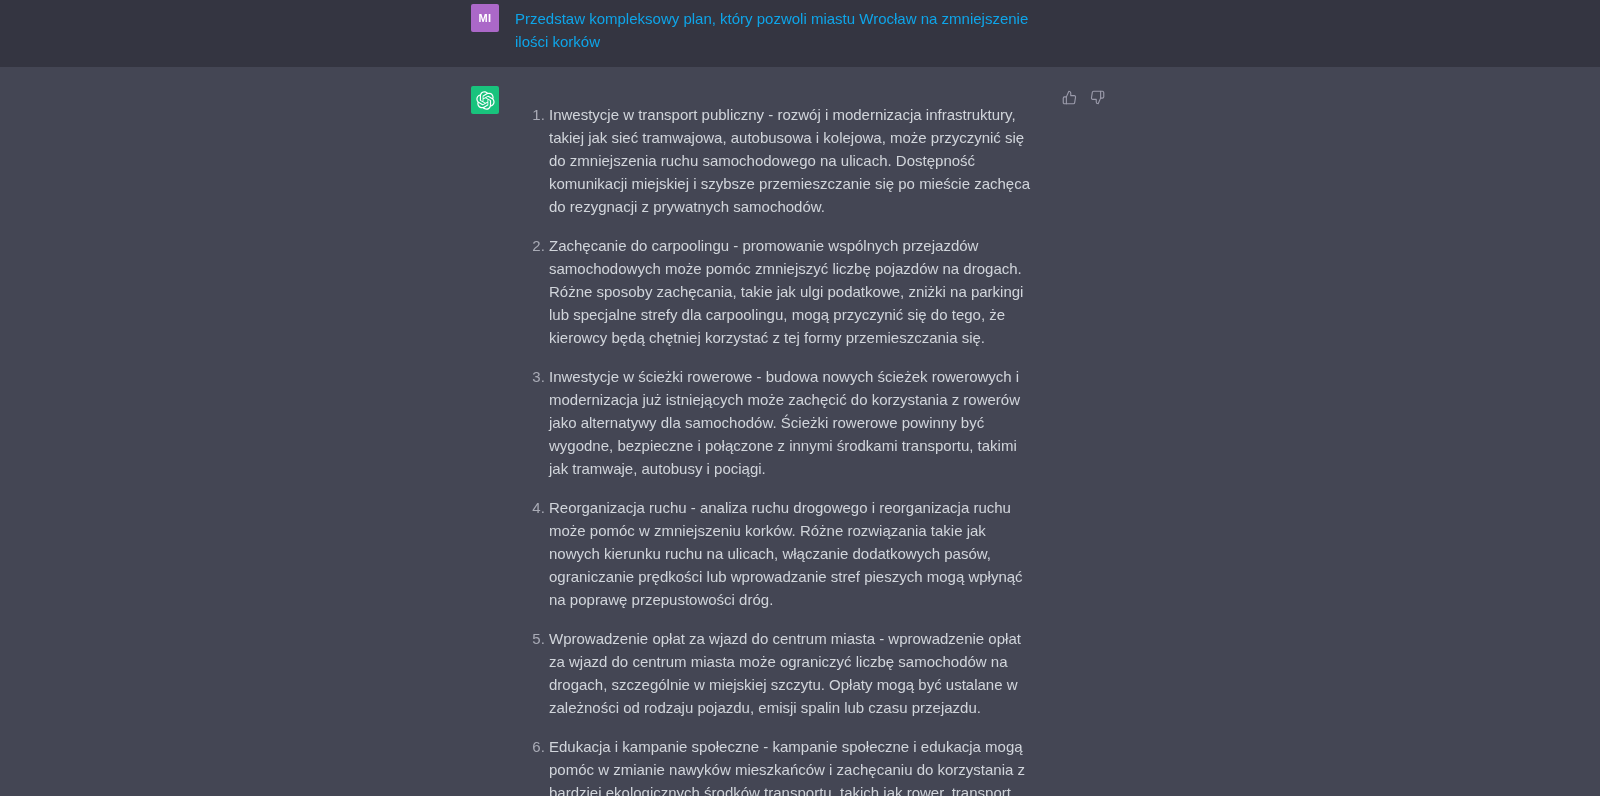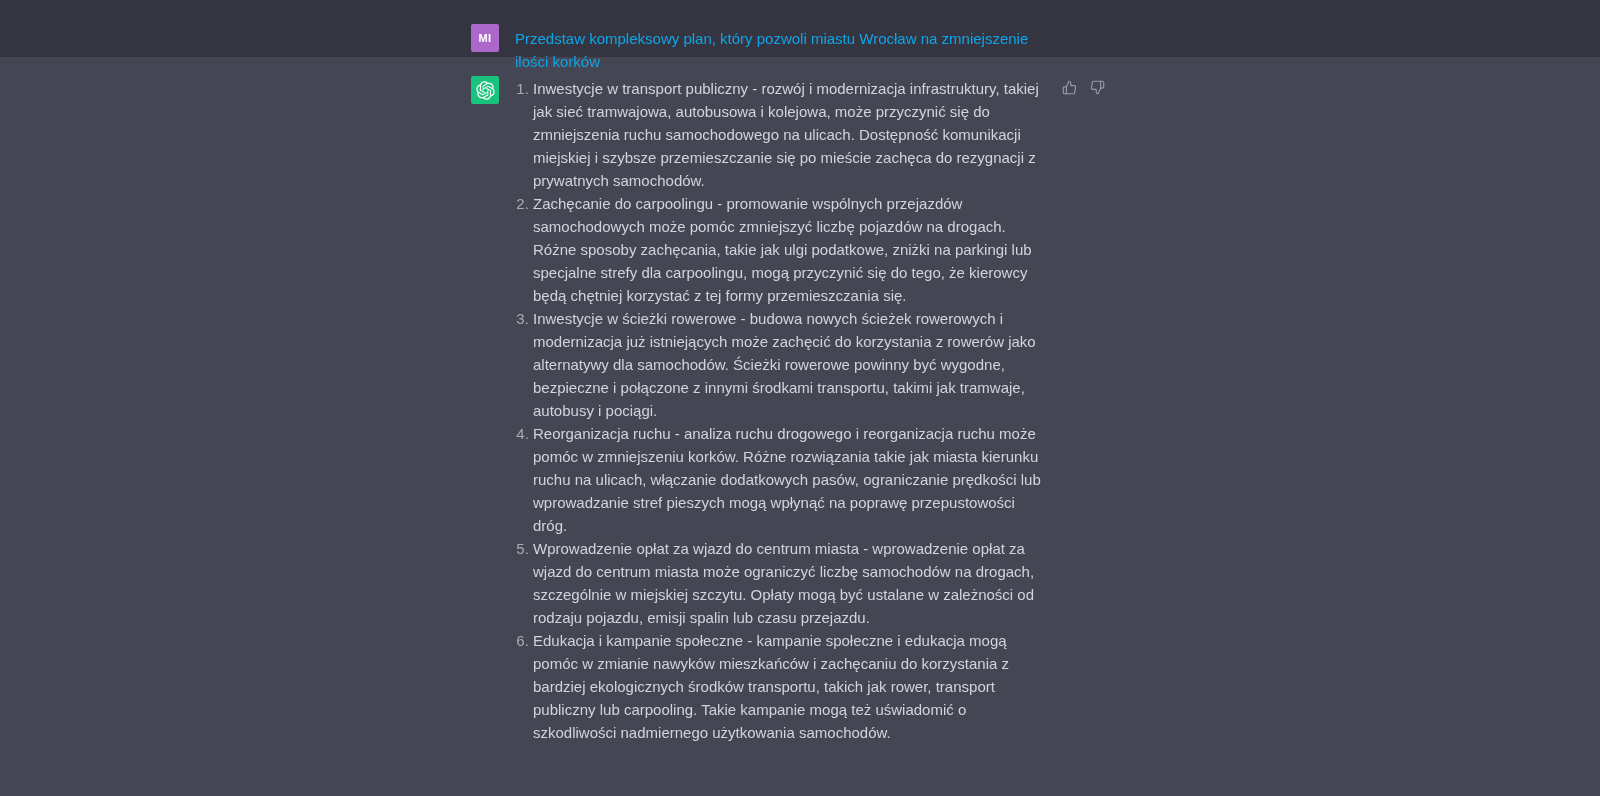--- a/index.html
+++ b/index.html
@@ -7,22 +7,22 @@
     padding: 0;
     width: 1600px;
     height: 796px;
     overflow: hidden;
     background: #444654;
     font-family: "Liberation Sans", sans-serif;
   }
   .row { box-sizing: border-box; width: 1600px; }
   .row-user {
     background: #343541;
-    height: 57px;
-    padding-top: 24px;
+    height: 67px;
+    padding-top: 4px;
   }
   .row-assistant {
     background: #444654;
     height: 739px;
     padding-top: 19px;
   }
   .msg {
     display: flex;
     align-items: flex-start;
     padding-left: 471px;
@@ -51,21 +51,21 @@
     font-size: 15px;
     line-height: 23px;
   }
   .user-text { color: #0ea5e9; margin-top: 3px; }
   .bot-text  { color: #d1d5db; margin-top: 1px; }
   .bot-text p { margin: 0 0 23px 0; }
   .bot-text ol {
     margin: 0 0 23px 0;
     padding-left: 18px;
   }
-  .bot-text li { margin: 0; }
+  .bot-text li { margin: 16px; }
   .bot-text li::marker { color: #a9abb6; }
   .actions {
     display: flex;
     gap: 13px;
     margin-left: 12px;
     margin-top: 4px;
   }
   .icon-btn {
     background: none;
     border: none;
@@ -91,21 +91,21 @@
     <div class="avatar bot-avatar">
       <svg viewBox="0 0 41 41" fill="#ffffff" xmlns="http://www.w3.org/2000/svg" aria-hidden="true">
         <path d="M37.5324 16.8707C37.9808 15.5241 38.1363 14.0974 37.9886 12.6859C37.8409 11.2744 37.3934 9.91076 36.676 8.68622C35.6126 6.83404 33.9882 5.3676 32.0373 4.4985C30.0864 3.62941 27.9098 3.40259 25.8215 3.85078C24.8796 2.7893 23.7219 1.94125 22.4257 1.36341C21.1295 0.785575 19.7249 0.491269 18.3058 0.500197C16.1708 0.495044 14.0893 1.16803 12.3614 2.42214C10.6335 3.67624 9.34853 5.44666 8.6917 7.47815C7.30085 7.76286 5.98686 8.3414 4.8377 9.17505C3.68854 10.0087 2.73073 11.0782 2.02839 12.312C0.956464 14.1591 0.498905 16.2988 0.721698 18.4228C0.944492 20.5467 1.83612 22.5449 3.268 24.1293C2.81966 25.4759 2.66413 26.9026 2.81182 28.3141C2.95951 29.7256 3.40701 31.0892 4.12437 32.3138C5.18791 34.1659 6.8123 35.6322 8.76321 36.5013C10.7141 37.3704 12.8907 37.5973 14.979 37.1492C15.9208 38.2107 17.0786 39.0587 18.3747 39.6366C19.6709 40.2144 21.0755 40.5087 22.4946 40.4998C24.6307 40.5054 26.7133 39.8321 28.4418 38.5772C30.1704 37.3223 31.4556 35.5506 32.1119 33.5179C33.5027 33.2332 34.8167 32.6547 35.9659 31.821C37.115 30.9874 38.0728 29.9178 38.7752 28.684C39.8458 26.8371 40.3023 24.6979 40.0789 22.5748C39.8556 20.4517 38.9639 18.4544 37.5324 16.8707ZM22.4978 37.8849C20.7443 37.8874 19.0459 37.2733 17.6994 36.1501C17.7601 36.117 17.8666 36.0586 17.936 36.0161L25.9004 31.4156C26.1003 31.3019 26.2663 31.137 26.3813 30.9378C26.4964 30.7386 26.5563 30.5124 26.5549 30.2825V19.0542L29.9213 20.998C29.9389 21.0068 29.9541 21.0198 29.9656 21.0359C29.977 21.052 29.9842 21.0707 29.9867 21.0902V30.3889C29.9842 32.375 29.1946 34.2791 27.7909 35.6841C26.3872 37.0892 24.4838 37.8806 22.4978 37.8849ZM6.39227 31.0064C5.51397 29.4888 5.19742 27.7107 5.49804 25.9832C5.55718 26.0187 5.66048 26.0818 5.73461 26.1244L13.699 30.7248C13.8975 30.8408 14.1233 30.902 14.3532 30.902C14.583 30.902 14.8088 30.8408 15.0073 30.7248L24.731 25.1103V28.9979C24.7321 29.0177 24.7283 29.0376 24.7199 29.0556C24.7115 29.0736 24.6988 29.0893 24.6829 29.1012L16.6317 33.7497C14.9096 34.7416 12.8643 35.0097 10.9447 34.4954C9.02506 33.9811 7.38785 32.7263 6.39227 31.0064ZM4.29707 13.6194C5.17156 12.0998 6.55279 10.9364 8.19885 10.3327C8.19885 10.4013 8.19491 10.5228 8.19491 10.6071V19.808C8.19351 20.0378 8.25334 20.2638 8.36823 20.4629C8.48312 20.6619 8.64893 20.8267 8.84863 20.9404L18.5723 26.5542L15.206 28.4979C15.1894 28.5089 15.1703 28.5155 15.1505 28.5173C15.1307 28.5191 15.1107 28.516 15.0924 28.5082L7.04046 23.8557C5.32135 22.8601 4.06716 21.2235 3.55289 19.3046C3.03862 17.3858 3.30624 15.3413 4.29707 13.6194ZM31.955 20.0556L22.2312 14.4411L25.5976 12.4981C25.6142 12.4872 25.6333 12.4805 25.6531 12.4787C25.6729 12.4769 25.6928 12.4801 25.7111 12.4879L33.7631 17.1364C34.9967 17.849 36.0017 18.8982 36.6606 20.1613C37.3194 21.4244 37.6047 22.849 37.4832 24.2684C37.3617 25.6878 36.8382 27.0432 35.9743 28.1759C35.1103 29.3086 33.9415 30.1717 32.6047 30.6641C32.6047 30.5947 32.6047 30.4733 32.6047 30.3889V21.188C32.6066 20.9586 32.5474 20.7328 32.4332 20.5338C32.319 20.3348 32.154 20.1698 31.955 20.0556ZM35.3055 15.0128C35.2464 14.9765 35.1431 14.9142 35.069 14.8717L27.1045 10.2712C26.906 10.1554 26.6803 10.0943 26.4504 10.0943C26.2206 10.0943 25.9948 10.1554 25.7963 10.2712L16.0726 15.8858V11.9982C16.0715 11.9783 16.0753 11.9585 16.0837 11.9405C16.0921 11.9225 16.1048 11.9068 16.1207 11.8949L24.1719 7.25025C25.4053 6.53903 26.8158 6.19376 28.2383 6.25482C29.6608 6.31589 31.0364 6.78077 32.2044 7.59508C33.3723 8.40939 34.2842 9.53945 34.8334 10.8531C35.3826 12.1667 35.5464 13.6095 35.3055 15.0128ZM14.2424 21.9419L10.8752 19.9981C10.8576 19.9893 10.8423 19.9763 10.8309 19.9602C10.8195 19.9441 10.8122 19.9254 10.8098 19.9059V10.6071C10.8107 9.18295 11.2173 7.78848 11.9819 6.58696C12.7466 5.38544 13.8377 4.42659 15.1275 3.82264C16.4173 3.21869 17.8524 2.99464 19.2649 3.1767C20.6775 3.35876 22.0089 3.93941 23.1034 4.85067C23.0427 4.88379 22.937 4.94215 22.8668 4.98473L14.9024 9.58517C14.7025 9.69878 14.5366 9.86356 14.4215 10.0626C14.3065 10.2616 14.2466 10.4877 14.2479 10.7175L14.2424 21.9419ZM16.071 17.9991L20.4018 15.4978L24.7325 17.9975V22.9985L20.4018 25.4983L16.071 22.9985V17.9991Z"></path>
       </svg>
     </div>
     <div class="msg-text bot-text">
       <ol>
         <li>Inwestycje w transport publiczny - rozwój i modernizacja infrastruktury, takiej jak sieć tramwajowa, autobusowa i kolejowa, może przyczynić się do zmniejszenia ruchu samochodowego na ulicach. Dostępność komunikacji miejskiej i szybsze przemieszczanie się po mieście zachęca do rezygnacji z prywatnych samochodów.</li>
         <li>Zachęcanie do carpoolingu - promowanie wspólnych przejazdów samochodowych może pomóc zmniejszyć liczbę pojazdów na drogach. Różne sposoby zachęcania, takie jak ulgi podatkowe, zniżki na parkingi lub specjalne strefy dla carpoolingu, mogą przyczynić się do tego, że kierowcy będą chętniej korzystać z tej formy przemieszczania się.</li>
         <li>Inwestycje w ścieżki rowerowe - budowa nowych ścieżek rowerowych i modernizacja już istniejących może zachęcić do korzystania z rowerów jako alternatywy dla samochodów. Ścieżki rowerowe powinny być wygodne, bezpieczne i połączone z innymi środkami transportu, takimi jak tramwaje, autobusy i pociągi.</li>
-        <li>Reorganizacja ruchu - analiza ruchu drogowego i reorganizacja ruchu może pomóc w zmniejszeniu korków. Różne rozwiązania takie jak miasta kierunku ruchu na ulicach, włączanie dodatkowych pasów, ograniczanie prędkości lub wprowadzanie stref pieszych mogą wpłynąć na poprawę przepustowości dróg.</li>
+        <li>Reorganizacja ruchu - analiza ruchu drogowego i reorganizacja ruchu może pomóc w zmniejszeniu korków. Różne rozwiązania takie jak nowych kierunku ruchu na ulicach, włączanie dodatkowych pasów, ograniczanie prędkości lub wprowadzanie stref pieszych mogą wpłynąć na poprawę przepustowości dróg.</li>
         <li>Wprowadzenie opłat za wjazd do centrum miasta - wprowadzenie opłat za wjazd do centrum miasta może ograniczyć liczbę samochodów na drogach, szczególnie w miejskiej szczytu. Opłaty mogą być ustalane w zależności od rodzaju pojazdu, emisji spalin lub czasu przejazdu.</li>
         <li>Edukacja i kampanie społeczne - kampanie społeczne i edukacja mogą pomóc w zmianie nawyków mieszkańców i zachęcaniu do korzystania z bardziej ekologicznych środków transportu, takich jak rower, transport publiczny lub carpooling. Takie kampanie mogą też uświadomić o szkodliwości nadmiernego użytkowania samochodów.</li>
       </ol>
 
     </div>
     <div class="actions">
       <button class="icon-btn">
         <svg viewBox="0 0 24 24" fill="none" stroke="currentColor" stroke-width="1.8" stroke-linecap="round" stroke-linejoin="round" aria-hidden="true">
           <path d="M14 9V5a3 3 0 0 0-3-3l-4 9v11h11.28a2 2 0 0 0 2-1.7l1.38-9a2 2 0 0 0-2-2.3z"></path>
           <path d="M7 22H4a2 2 0 0 1-2-2v-7a2 2 0 0 1 2-2h3"></path>

